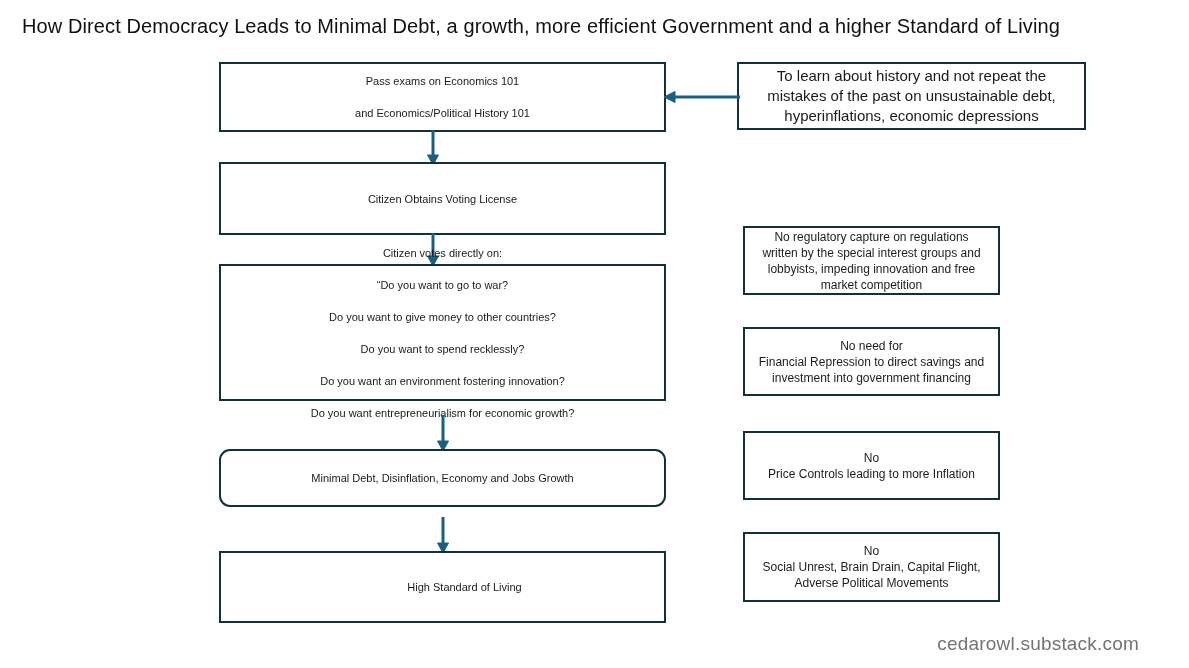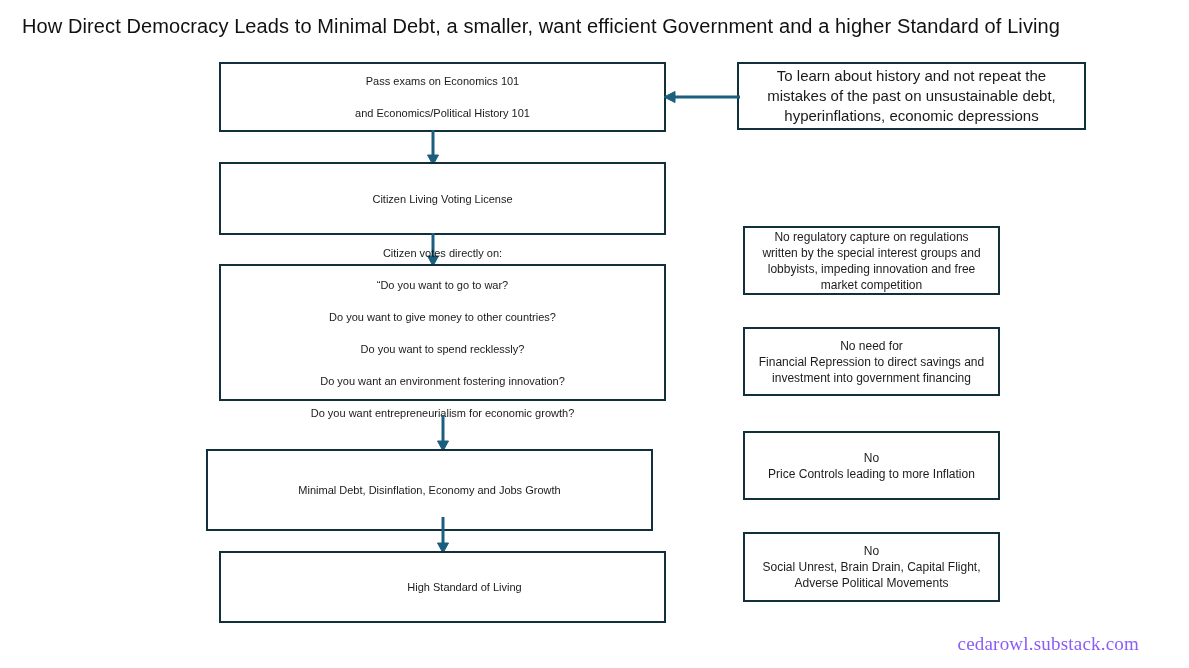--- a/index.html
+++ b/index.html
@@ -59,21 +59,21 @@
   }
   .note-node {
     font-size: 15px;
     line-height: 20px;
   }
 
   
   #node-exams      { left: 219px; top: 62px;  width: 447px; height: 70px; }
   #node-license    { left: 219px; top: 162px; width: 447px; height: 73px; }
   #node-votes      { left: 219px; top: 264px; width: 447px; height: 137px; }
-  #node-minimaldebt{ left: 206px; top: 449px; width: 447px; height: 82px; }
+  #node-minimaldebt{ left: 219px; top: 449px; width: 447px; height: 58px; border-radius: 11px; }
   #node-highstandard{left: 219px; top: 551px; width: 447px; height: 72px; padding-left: 44px; }
 
   #node-history    { left: 737px; top: 62px;  width: 349px; height: 68px; }
   #node-regcapture { left: 743px; top: 226px; width: 257px; height: 69px; }
   #node-finrep     { left: 743px; top: 327px; width: 257px; height: 69px; }
   #node-pricectrl  { left: 743px; top: 431px; width: 257px; height: 69px; }
   #node-socialunrest{left: 743px; top: 532px; width: 257px; height: 70px; }
 
   
   .arrow {
@@ -90,44 +90,43 @@
   #arrow-votes-minimal   { left: 434px; top: 415px; width: 18px; height: 37px; }
   #arrow-minimal-high    { left: 434px; top: 517px; width: 18px; height: 37px; }
   #arrow-history-exams   { left: 664px; top: 88px;  width: 76px; height: 18px; }
 
   .watermark {
     position: absolute;
     right: 50px;
     bottom: 12px;
     font-size: 19px;
     line-height: 24px;
-    color: #8b5cf6;
+    color: #737373;
     letter-spacing: 0.2px;
-    font-family: Liberation Serif, serif;
   }
 </style>
 </head>
 <body>
 
 <div id="canvas">
 
-  <div class="title">How Direct Democracy Leads to Minimal Debt, a smaller, want efficient Government and a higher Standard of Living</div>
+  <div class="title">How Direct Democracy Leads to Minimal Debt, a growth, more efficient Government and a higher Standard of Living</div>
 
   <div class="node main-node" id="node-exams">
     <span class="node-text">Pass exams on Economics 101
 and Economics/Political History 101</span>
   </div>
 
   <svg class="arrow" id="arrow-exams-license" viewBox="0 0 18 36">
     <line x1="9" y1="0" x2="9" y2="28" stroke-width="3"></line>
     <polygon points="9,35 3.5,25 14.5,25"></polygon>
   </svg>
 
   <div class="node main-node" id="node-license">
-    <span class="node-text">Citizen Living Voting License</span>
+    <span class="node-text">Citizen Obtains Voting License</span>
   </div>
 
   <svg class="arrow" id="arrow-license-votes" viewBox="0 0 18 34">
     <line x1="9" y1="0" x2="9" y2="26" stroke-width="3"></line>
     <polygon points="9,33 3.5,23 14.5,23"></polygon>
   </svg>
 
   <div class="node main-node" id="node-votes">
     <span class="node-text">Citizen votes directly on:
 “Do you want to go to war?

